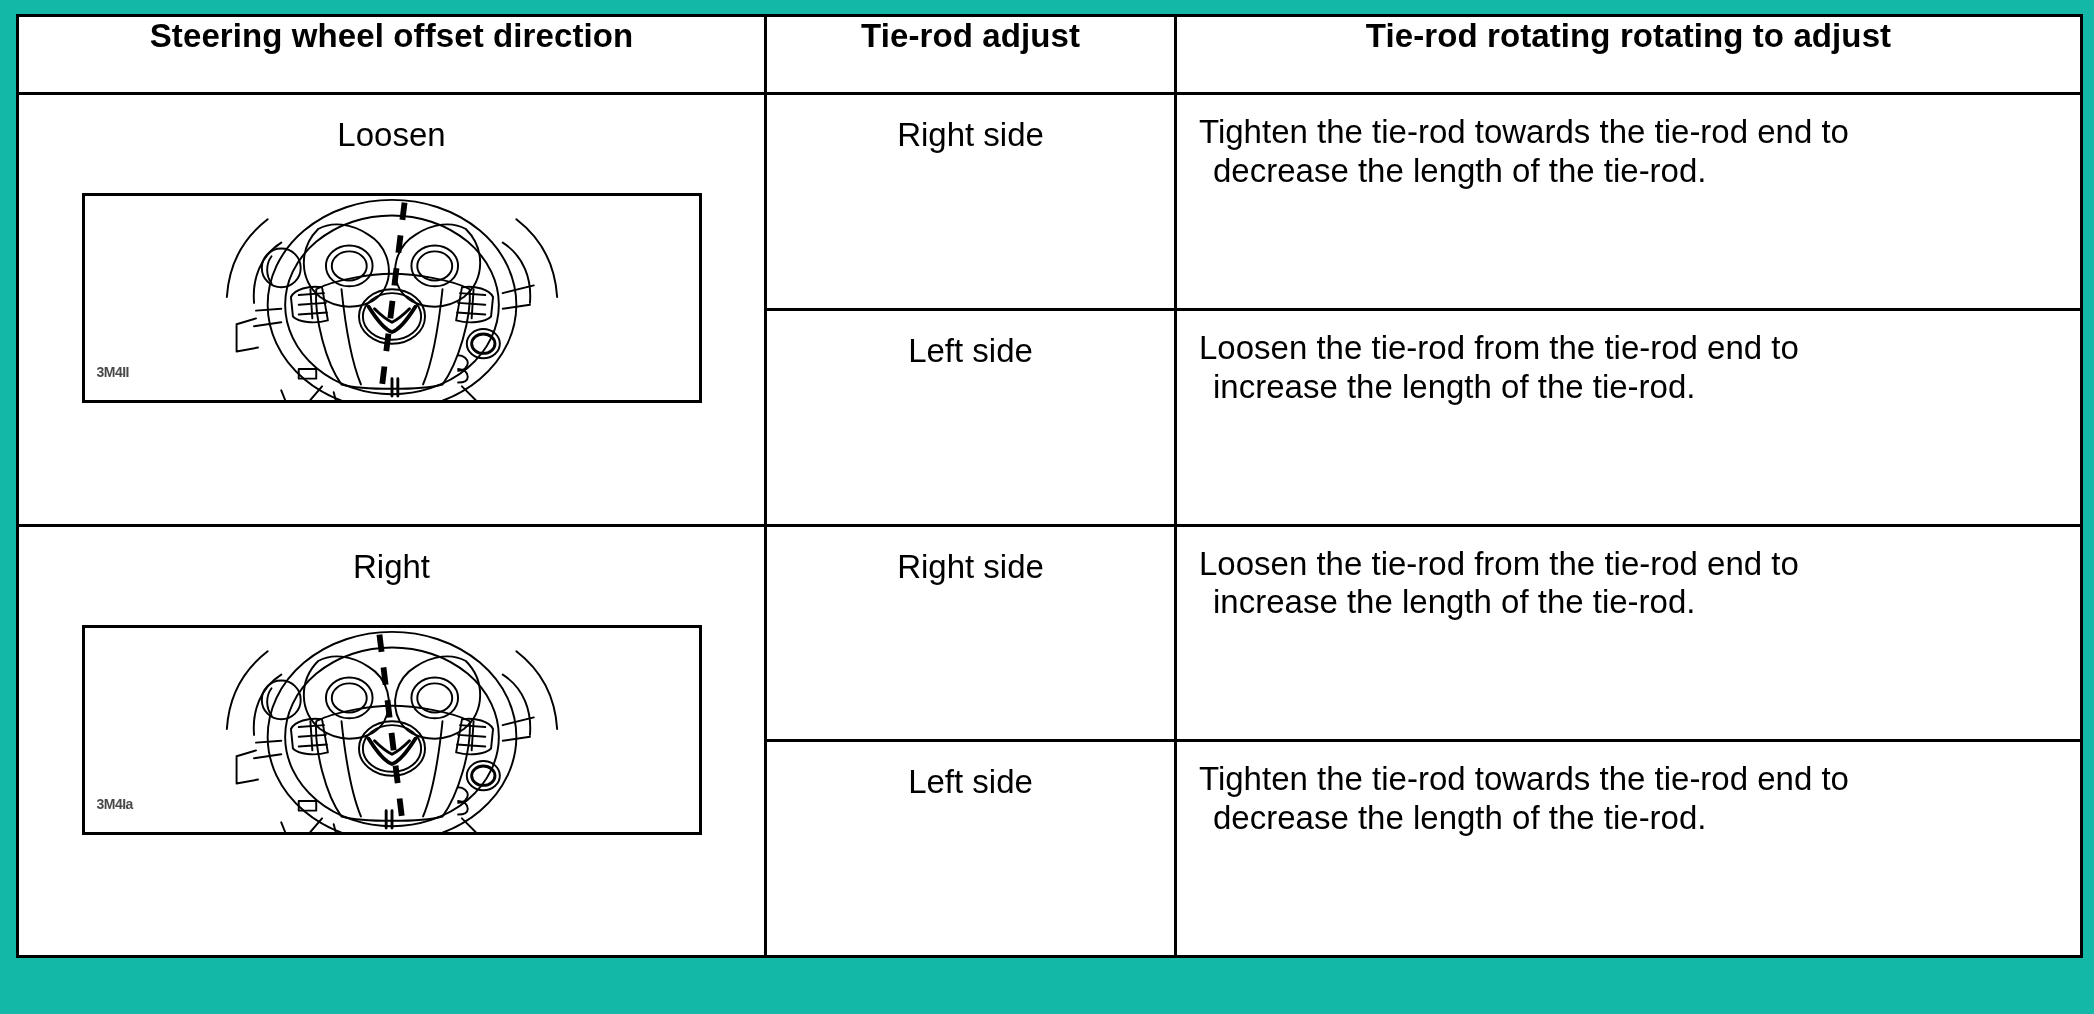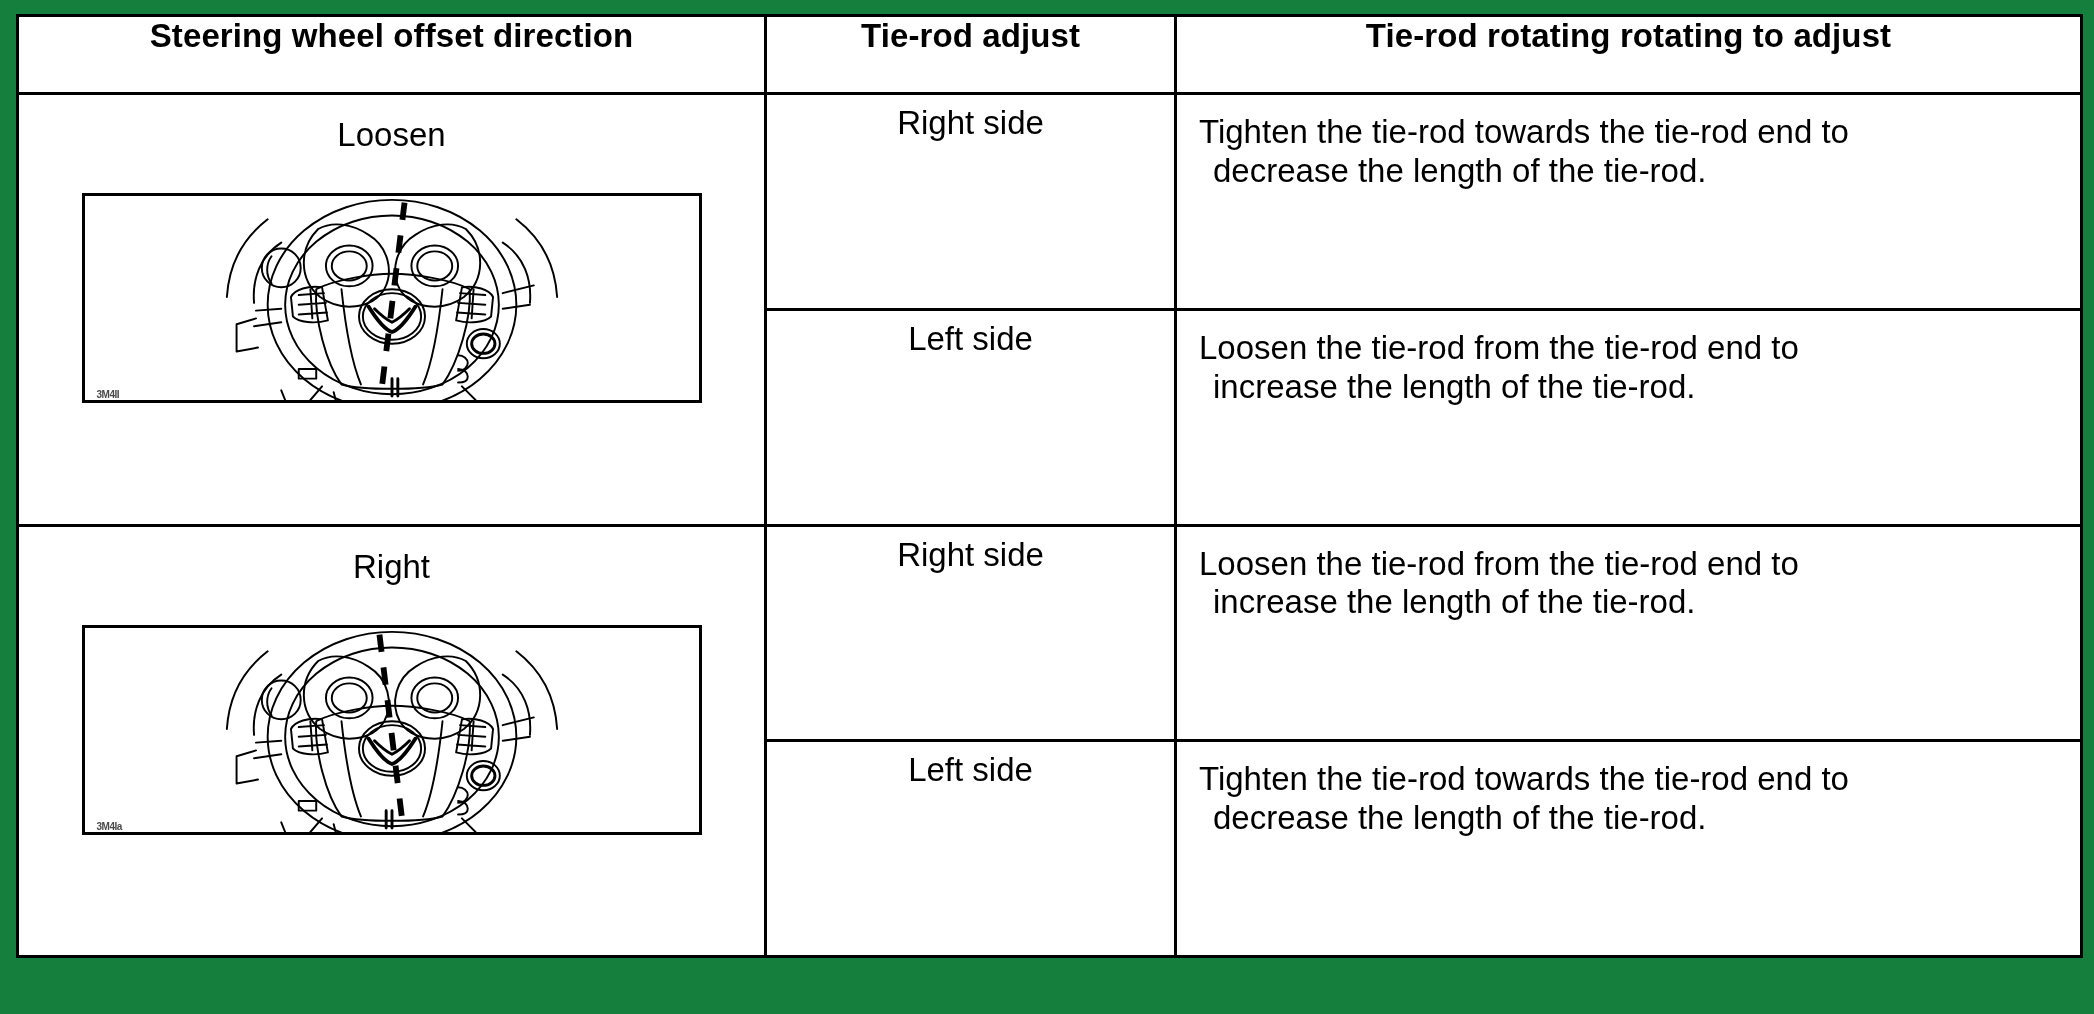--- a/index.html
+++ b/index.html
@@ -13,21 +13,21 @@
     height: 1014px;
     font-family: "Liberation Sans", sans-serif;
     color: #000000;
     overflow: hidden;
   }
 
   #page {
     position: relative;
     width: 2094px;
     height: 1014px;
-    background: #15803d;
+    background: #14b8a6;
   }
 
   
   .table-wrap {
     position: absolute;
     left: 16px;
     top: 14px;
     width: 2064px;
     height: 944px;
     box-sizing: border-box;
@@ -93,38 +93,38 @@
     overflow: hidden;
   }
   .illus-frame svg {
     display: block;
     width: 100%;
     height: 100%;
   }
   .illus-code {
     position: absolute;
     left: 12px;
-    bottom: 0;
-    font-size: 10px;
+    bottom: 20px;
+    font-size: 14px;
     font-weight: bold;
     color: #222222;
     letter-spacing: -0.5px;
     opacity: 0.82;
     font-family: "Liberation Sans", sans-serif;
     margin-top: 12px;
   }
 
   
   td.side-cell {
     text-align: center;
     vertical-align: top;
   }
   .side-label {
     font-size: 33px;
-    margin-top: 10px;
+    margin-top: 22px;
     line-height: 1.1;
   }
 
   
   td.desc-cell {
     vertical-align: top;
     text-align: left;
   }
   .desc-text {
     font-size: 33px;

